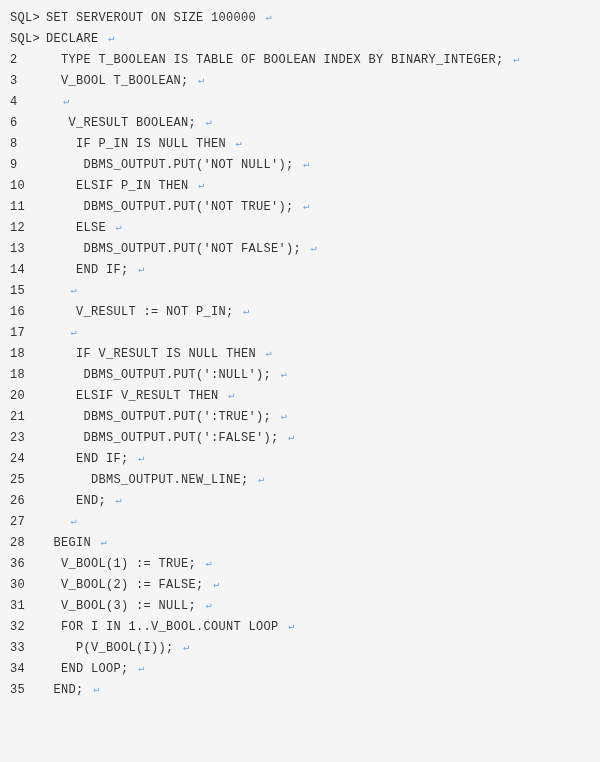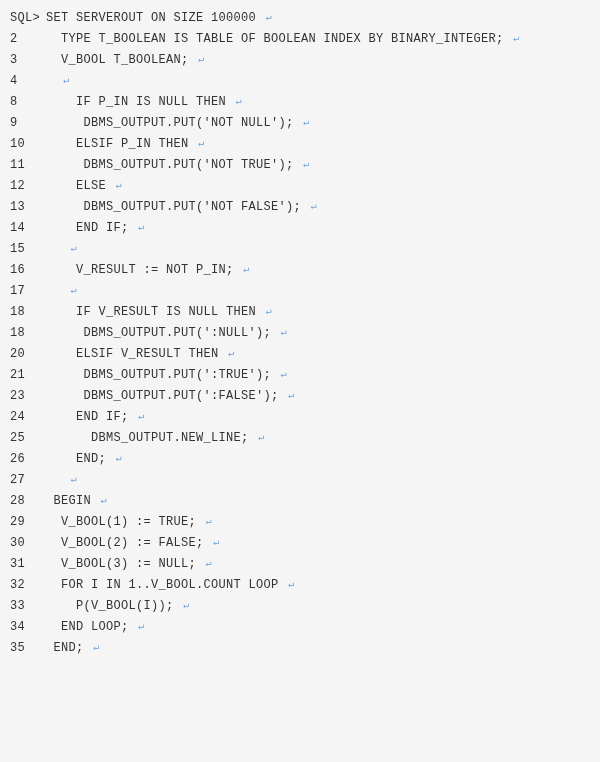--- a/index.html
+++ b/index.html
@@ -28,43 +28,45 @@
     padding-left: 2px;
     position: relative;
     top: -1px;
   }
 </style>
 </head>
 <body>
 
 <div id="listing">
     <div class="line"><span class="gutter">SQL&gt;</span><span class="code">SET SERVEROUT ON SIZE 100000 </span><span class="ret">↵</span></div>
+    <div class="line"><span class="gutter">SQL&gt;</span><span class="code">DECLARE </span><span class="ret">↵</span></div>
     <div class="line"><span class="gutter">2</span><span class="code">  TYPE T_BOOLEAN IS TABLE OF BOOLEAN INDEX BY BINARY_INTEGER; </span><span class="ret">↵</span></div>
     <div class="line"><span class="gutter">3</span><span class="code">  V_BOOL T_BOOLEAN; </span><span class="ret">↵</span></div>
     <div class="line"><span class="gutter">4</span><span class="code">  </span><span class="ret">↵</span></div>
+    <div class="line"><span class="gutter">6</span><span class="code">   V_RESULT BOOLEAN; </span><span class="ret">↵</span></div>
     <div class="line"><span class="gutter">8</span><span class="code">    IF P_IN IS NULL THEN </span><span class="ret">↵</span></div>
     <div class="line"><span class="gutter">9</span><span class="code">     DBMS_OUTPUT.PUT('NOT NULL'); </span><span class="ret">↵</span></div>
     <div class="line"><span class="gutter">10</span><span class="code">    ELSIF P_IN THEN </span><span class="ret">↵</span></div>
     <div class="line"><span class="gutter">11</span><span class="code">     DBMS_OUTPUT.PUT('NOT TRUE'); </span><span class="ret">↵</span></div>
     <div class="line"><span class="gutter">12</span><span class="code">    ELSE </span><span class="ret">↵</span></div>
     <div class="line"><span class="gutter">13</span><span class="code">     DBMS_OUTPUT.PUT('NOT FALSE'); </span><span class="ret">↵</span></div>
     <div class="line"><span class="gutter">14</span><span class="code">    END IF; </span><span class="ret">↵</span></div>
     <div class="line"><span class="gutter">15</span><span class="code">   </span><span class="ret">↵</span></div>
     <div class="line"><span class="gutter">16</span><span class="code">    V_RESULT := NOT P_IN; </span><span class="ret">↵</span></div>
     <div class="line"><span class="gutter">17</span><span class="code">   </span><span class="ret">↵</span></div>
     <div class="line"><span class="gutter">18</span><span class="code">    IF V_RESULT IS NULL THEN </span><span class="ret">↵</span></div>
     <div class="line"><span class="gutter">18</span><span class="code">     DBMS_OUTPUT.PUT(':NULL'); </span><span class="ret">↵</span></div>
     <div class="line"><span class="gutter">20</span><span class="code">    ELSIF V_RESULT THEN </span><span class="ret">↵</span></div>
     <div class="line"><span class="gutter">21</span><span class="code">     DBMS_OUTPUT.PUT(':TRUE'); </span><span class="ret">↵</span></div>
     <div class="line"><span class="gutter">23</span><span class="code">     DBMS_OUTPUT.PUT(':FALSE'); </span><span class="ret">↵</span></div>
     <div class="line"><span class="gutter">24</span><span class="code">    END IF; </span><span class="ret">↵</span></div>
     <div class="line"><span class="gutter">25</span><span class="code">      DBMS_OUTPUT.NEW_LINE; </span><span class="ret">↵</span></div>
     <div class="line"><span class="gutter">26</span><span class="code">    END; </span><span class="ret">↵</span></div>
     <div class="line"><span class="gutter">27</span><span class="code">   </span><span class="ret">↵</span></div>
     <div class="line"><span class="gutter">28</span><span class="code"> BEGIN </span><span class="ret">↵</span></div>
-    <div class="line"><span class="gutter">29</span><span class="code">  V_BOOL(1) := TRUE; </span><span class="ret">↵</span></div>
+    <div class="line"><span class="gutter">36</span><span class="code">  V_BOOL(1) := TRUE; </span><span class="ret">↵</span></div>
     <div class="line"><span class="gutter">30</span><span class="code">  V_BOOL(2) := FALSE; </span><span class="ret">↵</span></div>
     <div class="line"><span class="gutter">31</span><span class="code">  V_BOOL(3) := NULL; </span><span class="ret">↵</span></div>
     <div class="line"><span class="gutter">32</span><span class="code">  FOR I IN 1..V_BOOL.COUNT LOOP </span><span class="ret">↵</span></div>
     <div class="line"><span class="gutter">33</span><span class="code">    P(V_BOOL(I)); </span><span class="ret">↵</span></div>
     <div class="line"><span class="gutter">34</span><span class="code">  END LOOP; </span><span class="ret">↵</span></div>
     <div class="line"><span class="gutter">35</span><span class="code"> END; </span><span class="ret">↵</span></div>
   </div>
 
 </body></html>

